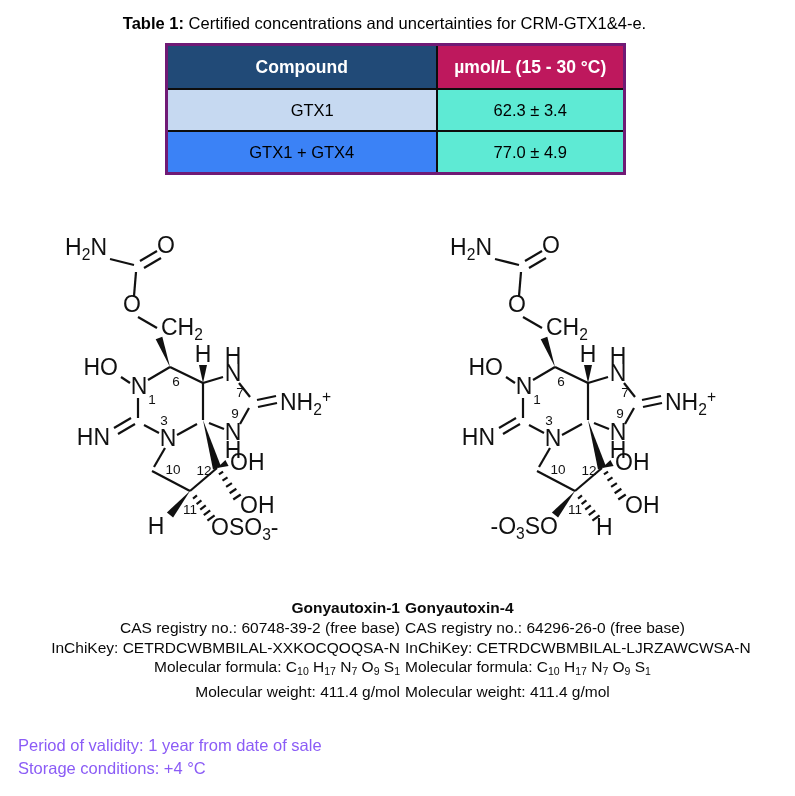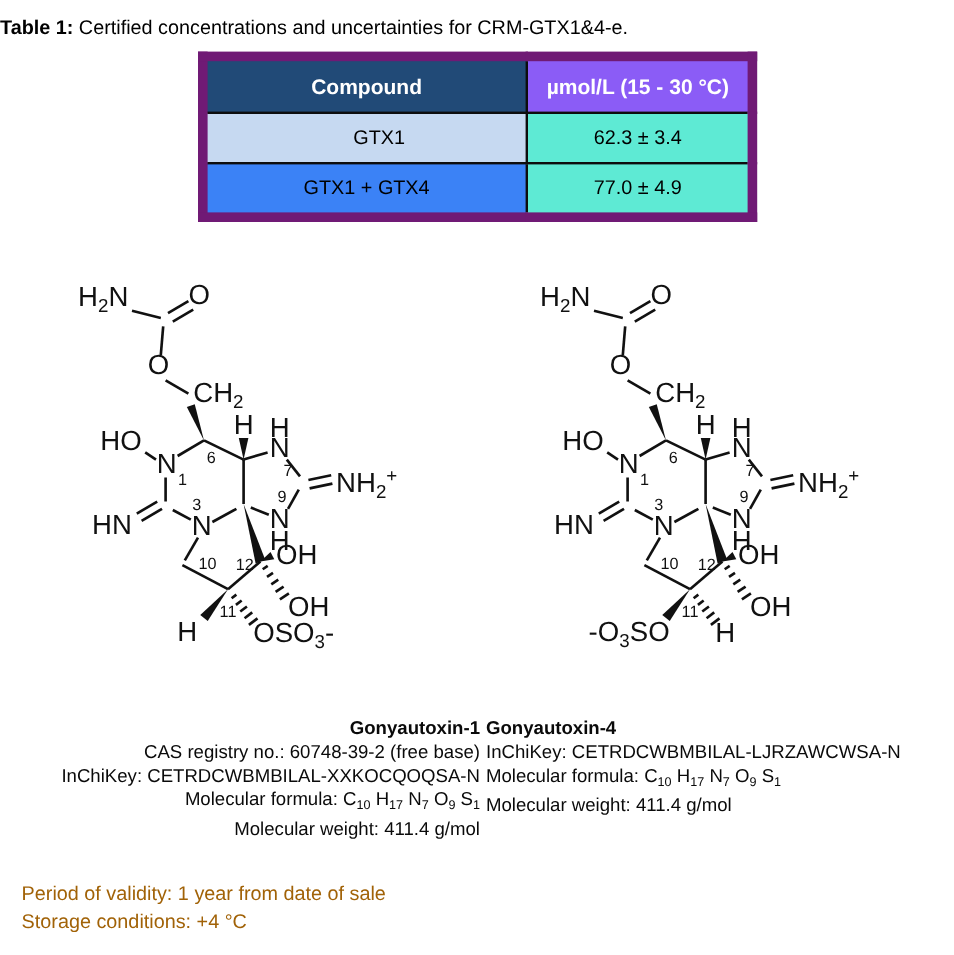--- a/index.html
+++ b/index.html
@@ -2,29 +2,29 @@
 <html><head>
 <meta charset="utf-8">
 <style>
   html,body { margin:0; padding:0; background:#ffffff; }
   .page {
     position:relative; width:795px; height:796px; background:#fff; overflow:hidden;
     font-family:"Liberation Sans","DejaVu Sans",sans-serif; color:#1a1a1a;
   }
   
   .title {
-    position:absolute; top:14px; left:0; width:769px; text-align:left;
+    position:absolute; top:14px; left:0; width:769px; text-align:center;
     font-size:16.5px; color:#000;
   }
   .title b { font-weight:bold; }
   
   table.crm {
     position:absolute; left:165px; top:43px; width:458px;
     border-collapse:collapse; table-layout:fixed;
-    border:8px solid #701a75;
+    border:3px solid #701a75;
   }
   table.crm th, table.crm td {
     border:2.5px solid #0d0d0d; text-align:center; vertical-align:middle; padding:0;
   }
   table.crm th {
     height:42px; font-size:17.5px; font-weight:bold; color:#ffffff;
   }
   table.crm td { height:40px; font-size:16.5px; color:#000; }
   td.cmp {}
   td.val { background:#5eead4; }
@@ -56,21 +56,21 @@
   <div class="title"><b>Table 1:</b><span> Certified concentrations and uncertainties for CRM-GTX1&amp;4-e.</span></div>
 
   <table class="crm">
     <colgroup>
         <col class="col1">
         <col class="col2">
       </colgroup>
     <tbody>
         <tr>
       <th class="hdr" style="background: rgb(33, 74, 119);">Compound</th>
-      <th class="hdr" style="background: #8b5cf6;">µmol/L (15 - 30 °C)</th>
+      <th class="hdr" style="background: #be185d;">µmol/L (15 - 30 °C)</th>
     </tr>
     <tr>
       <td class="cmp" style="background: rgb(198, 217, 241); padding-left: 21px;">GTX1</td>
       <td class="val">62.3 ± 3.4</td>
     </tr>
     <tr>
       <td class="cmp" style="background: #3b82f6;">GTX1 + GTX4</td>
       <td class="val">77.0 ± 4.9</td>
     </tr>
   </tbody>
@@ -212,23 +212,24 @@
   <div id="info0" class="info">
     <div class="name">Gonyautoxin-1</div>
     <div>CAS registry no.: 60748-39-2 (free base)</div>
     <div>InChiKey: CETRDCWBMBILAL-XXKOCQOQSA-N</div>
     <div><span>Molecular formula: </span><span>C</span><span class="fsub">10</span><span> H</span><span class="fsub">17</span><span> N</span><span class="fsub">7</span><span> O</span><span class="fsub">9</span><span> S</span><span class="fsub">1</span></div>
     <div>Molecular weight: 411.4 g/mol</div>
   </div>
 
   <div id="info1" class="info">
     <div class="name">Gonyautoxin-4</div>
+    <div>CAS registry no.: 64296-26-0 (free base)</div>
     <div>InChiKey: CETRDCWBMBILAL-LJRZAWCWSA-N</div>
     <div><span>Molecular formula: </span><span>C</span><span class="fsub">10</span><span> H</span><span class="fsub">17</span><span> N</span><span class="fsub">7</span><span> O</span><span class="fsub">9</span><span> S</span><span class="fsub">1</span></div>
     <div>Molecular weight: 411.4 g/mol</div>
   </div>
 
-  <div class="footer" style="color: #a16207;">
+  <div class="footer" style="color: #8b5cf6;">
     <div>Period of validity: 1 year from date of sale</div>
     <div>Storage conditions: +4 °C</div>
   </div>
 
 </div>
 
 </body></html>

